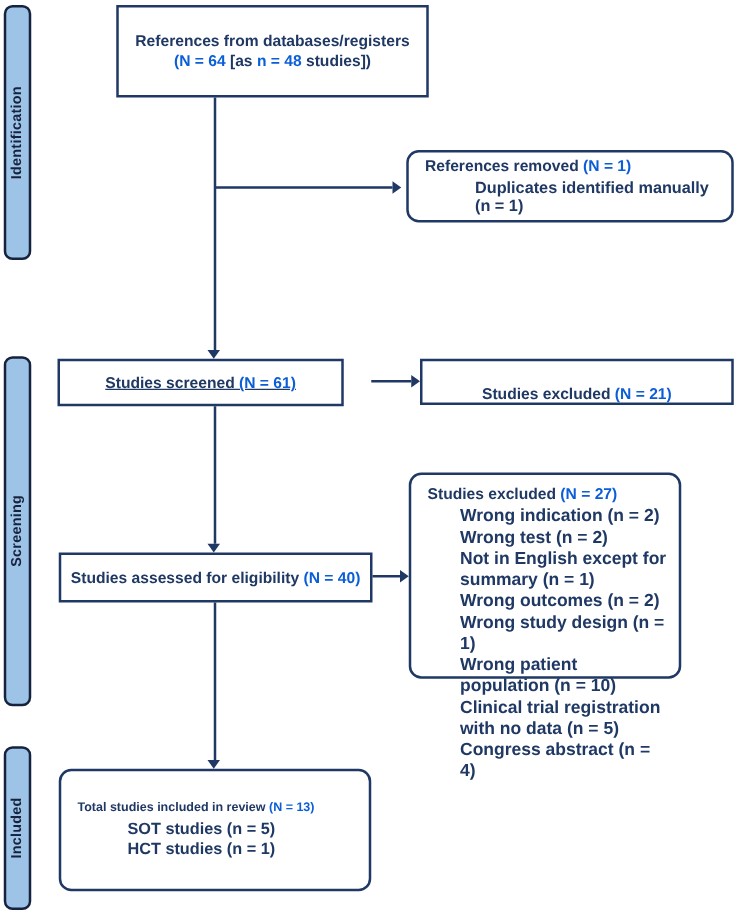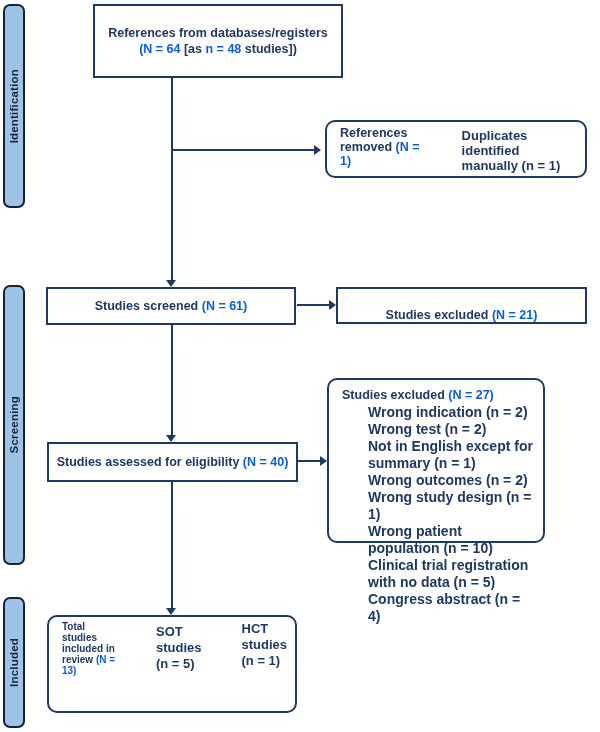--- a/index.html
+++ b/index.html
@@ -17,21 +17,21 @@
     writing-mode:vertical-rl; transform:rotate(180deg);
     font-size:11.5px; font-weight:bold; color:#17233E; white-space:nowrap;
     letter-spacing:0.2px;
   }
   .box {
     position:absolute; background:#ffffff; border:2px solid #1F3864;
     box-sizing:border-box; color:#1F3864; font-weight:bold;
   }
   .rounded { border-radius:10px; }
   .center { display:flex; align-items:center; justify-content:center; text-align:center; }
-  .vcenter { display:flex; flex-direction:row; justify-content:center; }
+  .vcenter { display:flex; flex-direction:column; justify-content:center; }
   .navy { color:#1F3864; }
   .blue { color:#0B5ED7; }
   .fs12 { font-size:12.5px; }
   .fs11 { font-size:13px; }
   .indent { margin-left:40px; }
   .reason-list { margin:2px 0 0 26px; line-height:17px; font-size:14px; }
   .line { position:absolute; background:#1F3864; }
   .arrow-down {
     position:absolute; width:0; height:0;
     border-left:5px solid transparent; border-right:5px solid transparent;
@@ -67,21 +67,21 @@
     </div>
   </div>
 
   <div class="box rounded vcenter" style="left:325px; top:120px; width:262px; height:58px; padding:4px 10px 4px 13px;">
     <div class="fs12">
       <span class="navy">References removed </span><span class="blue">(N = 1)</span>
     </div>
     <div class="fs11 navy indent" style="margin-top:2px;">Duplicates identified manually (n = 1)</div>
   </div>
 
-  <div class="box center fs12" style="left:46px; top:287px; width:250px; height:38px;">
+  <div class="box center fs12" style="left:46px; top:287px; width:229px; height:38px;text-decoration:underline;">
     <div>
       <span class="navy">Studies screened </span><span class="blue">(N = 61)</span>
     </div>
   </div>
 
   <div class="box center fs12" style="left:336px; top:287px; width:251px; height:37px;align-items:flex-end;">
     <div>
       <span class="navy">Studies excluded </span><span class="blue">(N = 21)</span>
     </div>
   </div>

